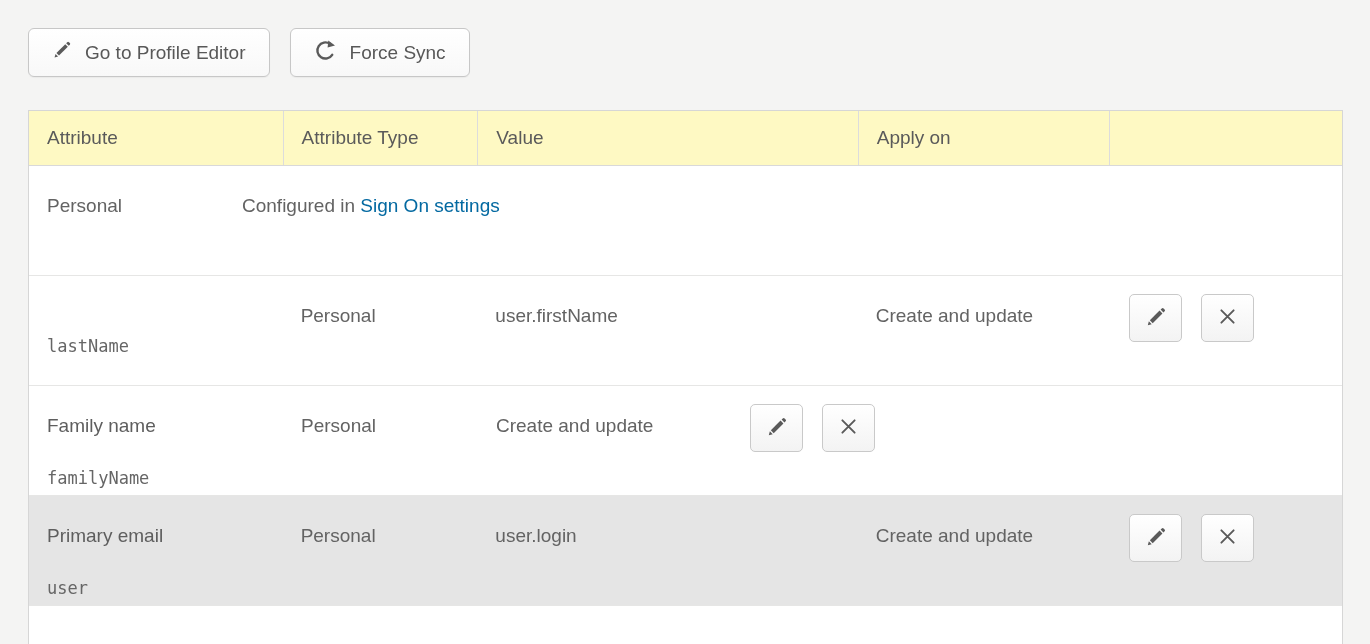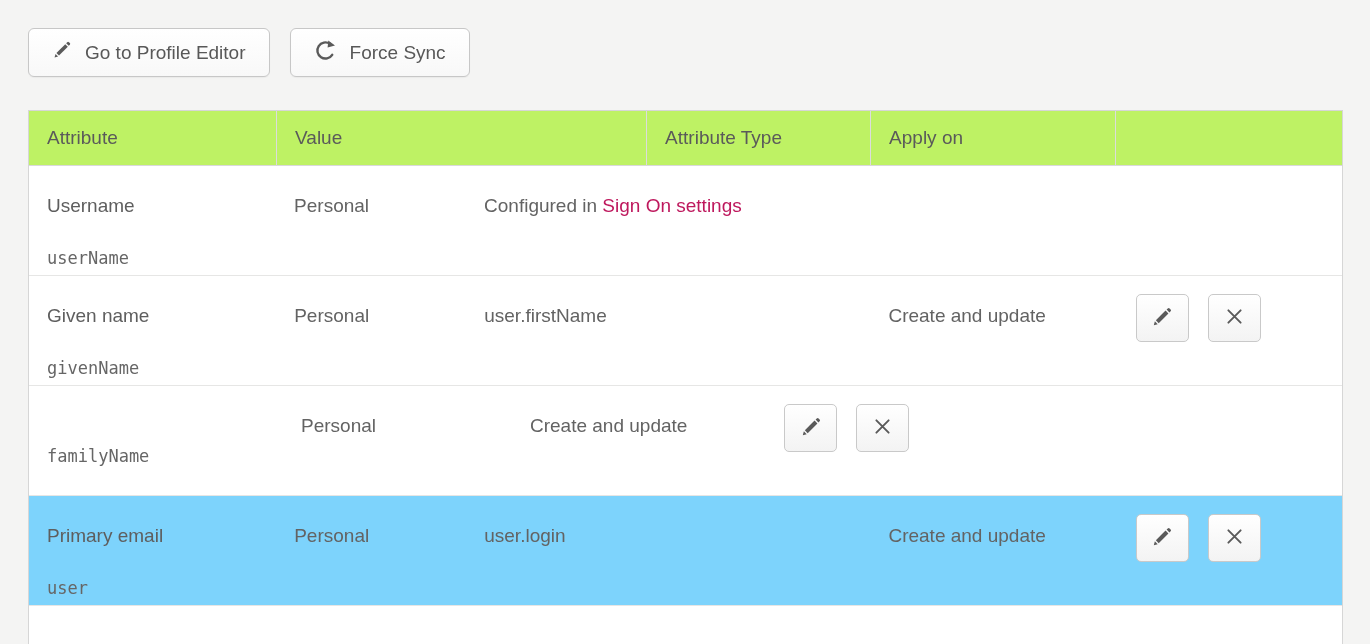--- a/index.html
+++ b/index.html
@@ -32,56 +32,56 @@
   
   .table {
     position: absolute; left: 28px; top: 110px;
     width: 1315px;
     background: #ffffff;
     border: 1px solid #d6d6d6;
   }
   .thead {
     display: flex;
     height: 55px;
-    background: #bef264;
+    background: #fef9c3;
     border-bottom: 1px solid #d9d9d9;
   }
   .th {
     display: flex; align-items: center;
     padding: 0 18px;
     font-size: 19px; color: #5a5a5a;
   }
   .th + .th { border-left: 1px solid #dcdcdc; }
 
   .row {
     display: flex;
     height: 110px;
     border-bottom: 1px solid #e6e6e5;
     background: #ffffff;
   }
-  .row.highlight { background: #7dd3fc; }
+  .row.highlight { background: #e5e5e5; }
   .row.empty-row { height: 110px; border-bottom: none; }
 
   .td {
     padding: 29px 18px 0 18px;
     font-size: 19px; color: #636363;
   }
   .col-attr    { width: 254px; }
   .col-type    { width: 195px; }
   .col-value   { width: 381px; }
-  .col-apply   { width: 252px; margin-left: 34px; }
+  .col-apply   { width: 252px; }
   .col-actions { width: 233px; }
 
   .attr-label { color: #5e5e5e; }
   .attr-name {
     font-family: "DejaVu Sans Mono", monospace;
     font-size: 17px; color: #666666;
     margin-top: 31px;
   }
-  .value-link { color: #be185d; text-decoration: none; cursor: pointer; }
+  .value-link { color: #0369a1; text-decoration: none; cursor: pointer; }
 
   .actions {
     display: flex; gap: 19px;
     padding: 18px 0 0 20px;
   }
   .icon-btn {
     width: 53px; height: 48px;
     display: flex; align-items: center; justify-content: center;
     background: linear-gradient(#ffffff, #f3f3f3);
     border: 1px solid #c9c9c9;
@@ -111,43 +111,38 @@
       </svg>
     </span>
     <span>Force Sync</span>
   </button>
 </div>
 
 <div class="table">
 
   <div class="thead">
     <div class="th col-attr">Attribute</div>
+    <div class="th col-type">Attribute Type</div>
     <div class="th col-value">Value</div>
-    <div class="th col-type">Attribute Type</div>
     <div class="th col-apply">Apply on</div>
     <div class="th col-actions"></div>
   </div>
 
   <div class="row">
-    <div class="td col-attr">
-      <div class="attr-label">Username</div>
-      <div class="attr-name">userName</div>
-    </div>
     <div class="td col-type">Personal</div>
     <div class="td col-value">
       <span>Configured in </span><a class="value-link">Sign On settings</a>
     </div>
     <div class="td col-apply"></div>
     <div class="td col-actions"></div>
   </div>
 
   <div class="row">
     <div class="td col-attr">
-      <div class="attr-label">Given name</div>
-      <div class="attr-name">givenName</div>
+      <div class="attr-name">lastName</div>
     </div>
     <div class="td col-type">Personal</div>
     <div class="td col-value">user.firstName</div>
     <div class="td col-apply">Create and update</div>
     <div class="td col-actions actions">
       <button class="icon-btn">
         <span>
           <svg width="22" height="22" viewBox="0 0 24 24">
             <path fill="#5a5a5a" d="M3.1 21 L4.2 16.7 L7.3 19.8 L3.1 21 Z"></path>
             <path fill="#5a5a5a" d="M5.3 15.6 L15.9 5 L19 8.1 L8.4 18.7 Z"></path>
@@ -160,20 +155,21 @@
           <svg width="21" height="21" viewBox="0 0 24 24">
             <path d="M5 5 L19 19 M19 5 L5 19" fill="none" stroke="#5a5a5a" stroke-width="2.2" stroke-linecap="round"></path>
           </svg>
         </span>
       </button>
     </div>
   </div>
 
   <div class="row">
     <div class="td col-attr">
+      <div class="attr-label">Family name</div>
       <div class="attr-name">familyName</div>
     </div>
     <div class="td col-type">Personal</div>
     <div class="td col-apply">Create and update</div>
     <div class="td col-actions actions">
       <button class="icon-btn">
         <span>
           <svg width="22" height="22" viewBox="0 0 24 24">
             <path fill="#5a5a5a" d="M3.1 21 L4.2 16.7 L7.3 19.8 L3.1 21 Z"></path>
             <path fill="#5a5a5a" d="M5.3 15.6 L15.9 5 L19 8.1 L8.4 18.7 Z"></path>

